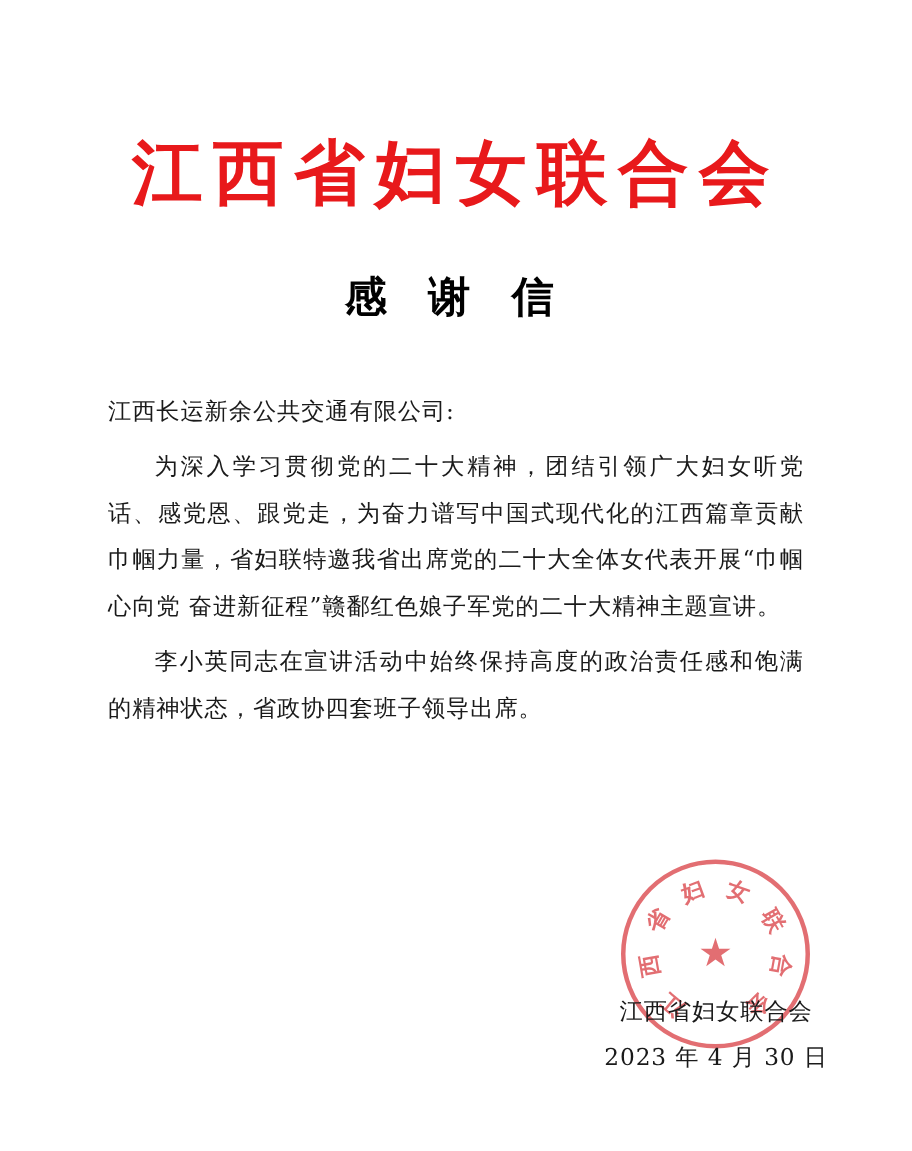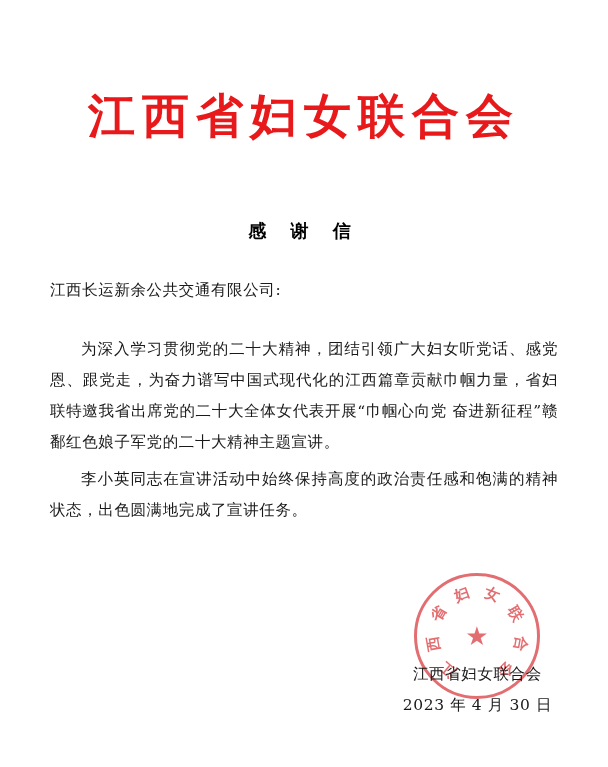--- a/index.html
+++ b/index.html
@@ -13,49 +13,49 @@
     font-family: "DejaVu Serif", "Liberation Serif", serif;
     color: #1a1a1a;
     position: relative;
     overflow: hidden;
   }
   .page {
     position: relative;
     width: 608px;
     height: 767px;
     box-sizing: border-box;
-    padding: 0 50px;
+    padding: 0 72px;
   }
   .letterhead {
     text-align: center;
     color: #e8191b;
     font-family: "DejaVu Serif", "Liberation Serif", serif;
     font-weight: bold;
     font-size: 47px;
     letter-spacing: 7px;
     line-height: 1;
     padding-top: 92px;
     white-space: nowrap;
   }
   .doc-title {
     text-align: center;
-    font-size: 18px;
+    font-size: 28px;
     font-weight: bold;
     letter-spacing: 9px;
-    margin-top: 80px;
+    margin-top: 40px;
     color: #000;
   }
   .recipient {
     font-size: 15.5px;
-    margin-top: 36px;
+    margin-top: 46px;
     letter-spacing: 0.6px;
     line-height: 1.5;
   }
   .body-text {
-    margin-top: 32px;
+    margin-top: 10px;
   }
   .para {
     font-size: 15.5px;
     line-height: 2.0;
     text-indent: 2em;
     letter-spacing: 0.6px;
     text-align: justify;
     margin: 0 0 6px 0;
   }
   .signature {
@@ -125,21 +125,21 @@
 <div class="page">
 
   <div class="letterhead">江西省妇女联合会</div>
 
   <div class="doc-title">感 谢 信</div>
 
   <div class="recipient">江西长运新余公共交通有限公司:</div>
 
   <div class="body-text">
     <p class="para">为深入学习贯彻党的二十大精神，团结引领广大妇女听党话、感党恩、跟党走，为奋力谱写中国式现代化的江西篇章贡献巾帼力量，省妇联特邀我省出席党的二十大全体女代表开展“巾帼心向党 奋进新征程”赣鄱红色娘子军党的二十大精神主题宣讲。</p>
-    <p class="para">李小英同志在宣讲活动中始终保持高度的政治责任感和饱满的精神状态，出色圆满地完成了宣讲任务。</p>
+    <p class="para">李小英同志在宣讲活动中始终保持高度的政治责任感和饱满的精神状态，省政协四套班子领导出席。</p>
   </div>
 
   <div class="seal">
     <div class="seal-text">
         <span style="transform: translate(-50%, -50%) translate(-28.2827px, 33.706px) rotate(-140deg); transform-origin: 50% 50%; margin-left: 0px;">江</span>
         <span style="transform: translate(-50%, -50%) translate(-43.3315px, 7.64052px) rotate(-100deg); transform-origin: 50% 50%; margin-left: 0px;">西</span>
         <span style="transform: translate(-50%, -50%) translate(-38.1051px, -22px) rotate(-60deg); transform-origin: 50% 50%; margin-left: 0px;">省</span>
         <span style="transform: translate(-50%, -50%) translate(-15.0489px, -41.3465px) rotate(-20deg); transform-origin: 50% 50%; margin-left: 0px;">妇</span>
         <span style="transform: translate(-50%, -50%) translate(15.0489px, -41.3465px) rotate(20deg); transform-origin: 50% 50%; margin-left: 0px;">女</span>
         <span style="transform: translate(-50%, -50%) translate(38.1051px, -22px) rotate(60deg); transform-origin: 50% 50%; margin-left: 0px;">联</span>

